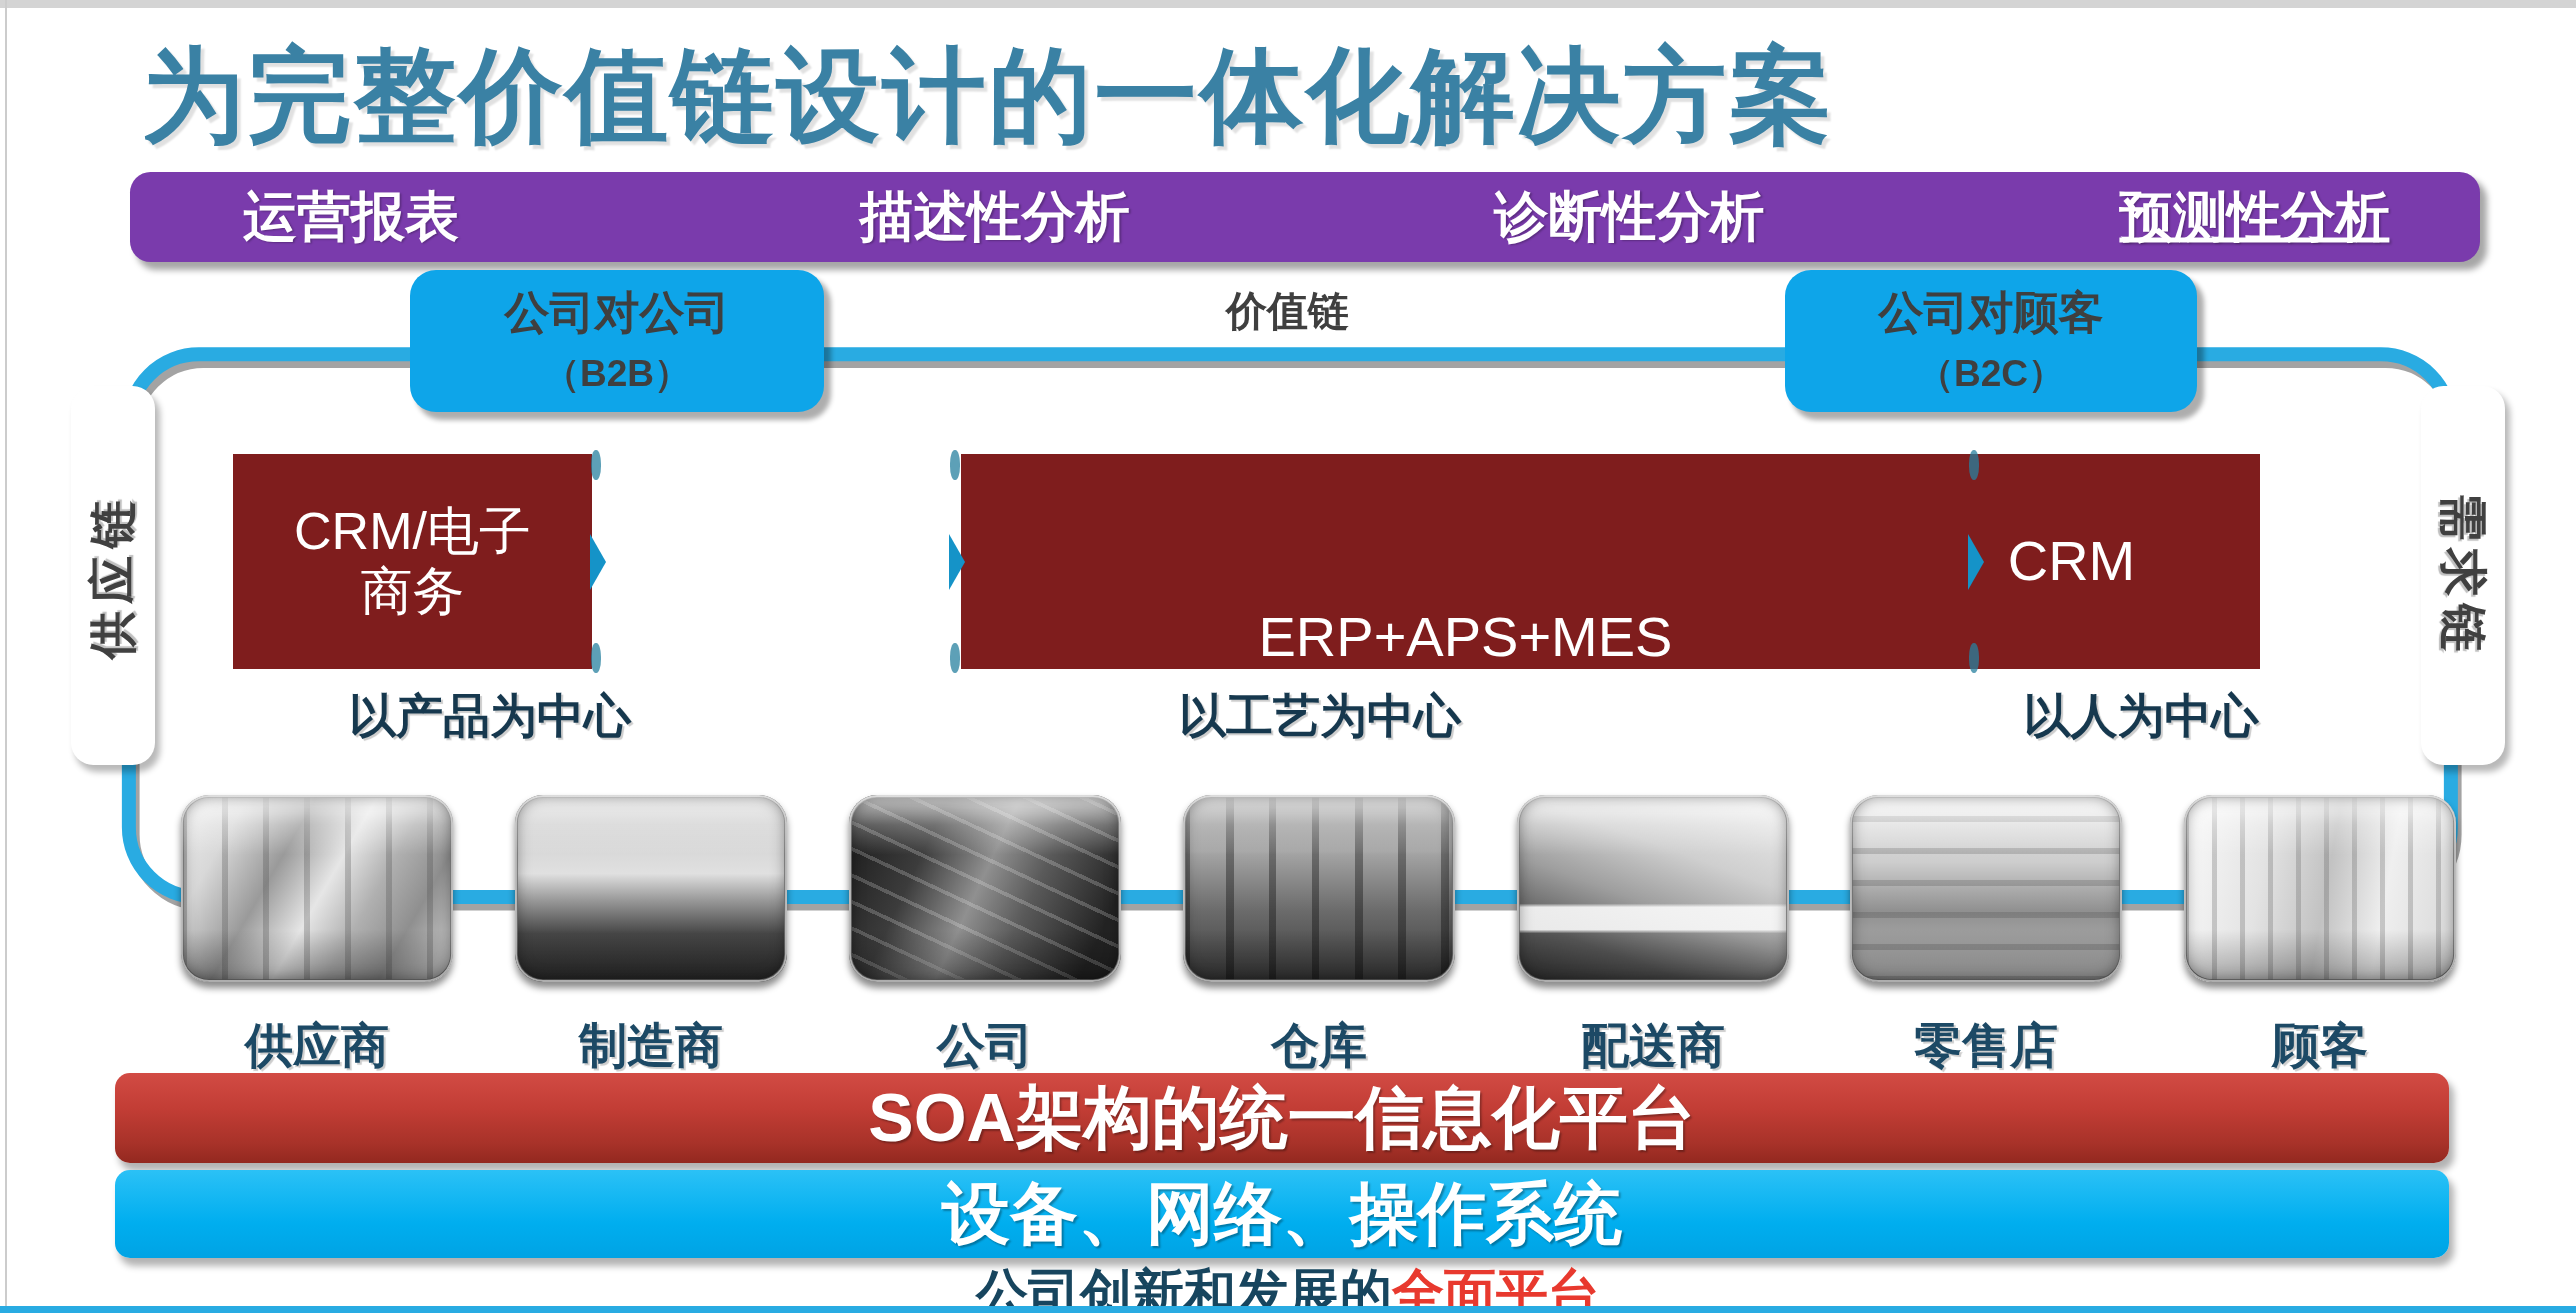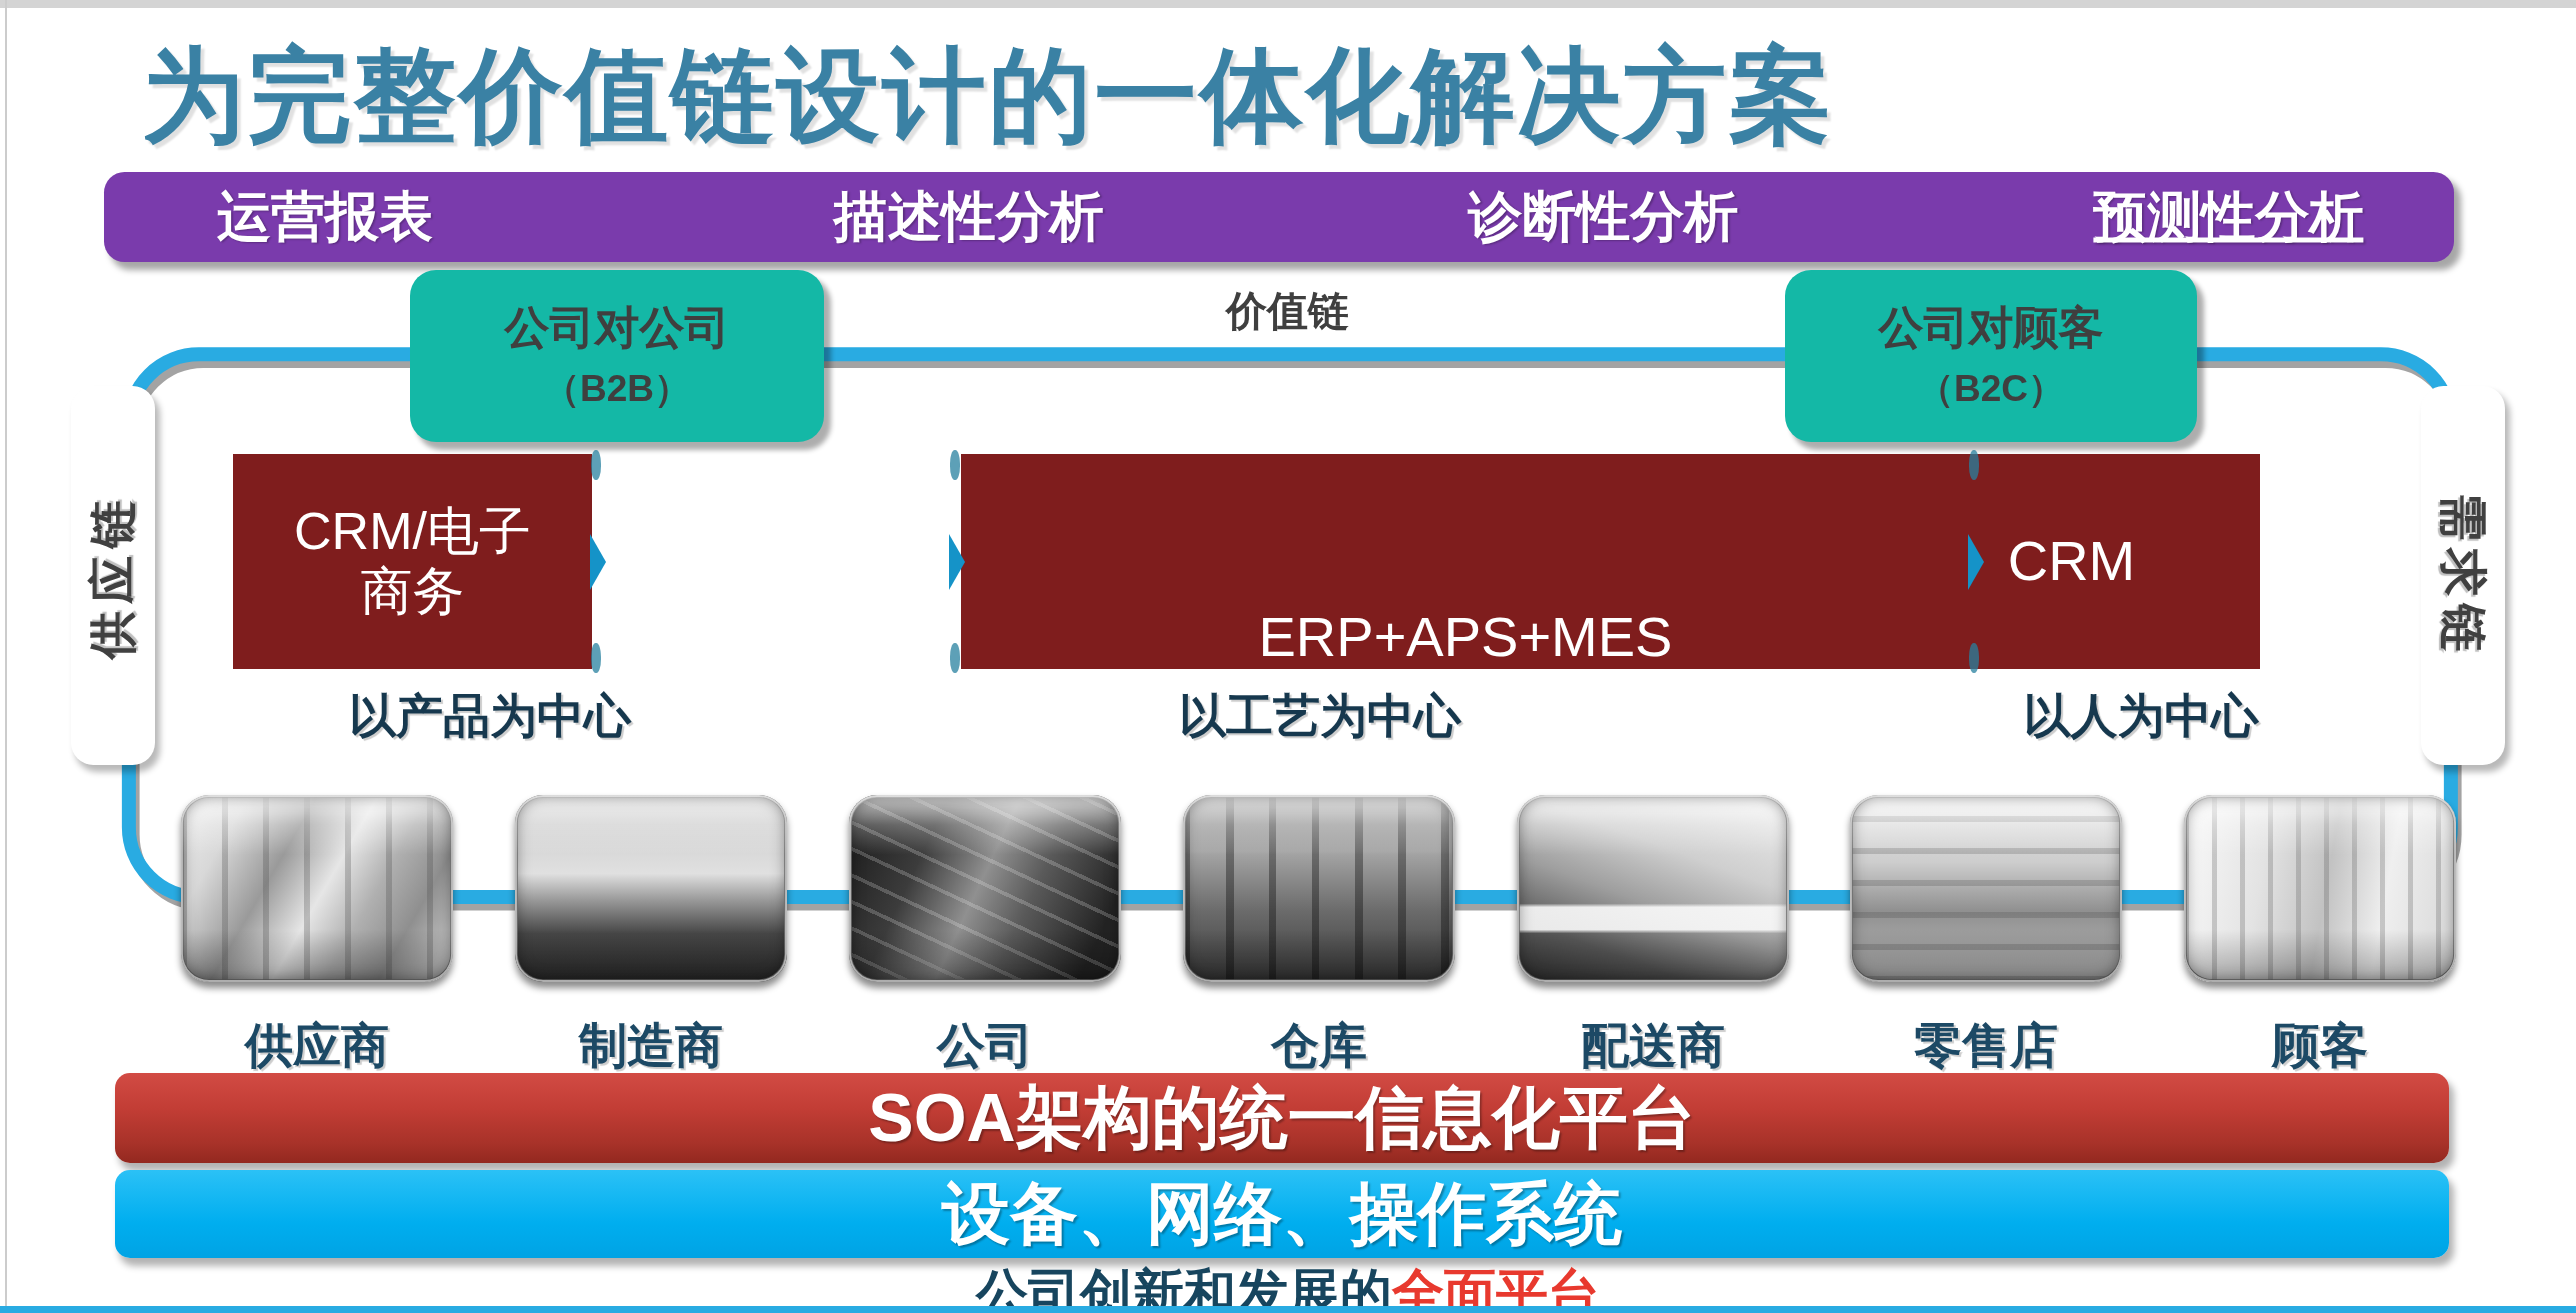--- a/index.html
+++ b/index.html
@@ -6,32 +6,32 @@
   .slide{position:relative;width:2576px;height:1313px;background:#fff;overflow:hidden;
          font-family:"Liberation Sans","DejaVu Sans",sans-serif;}
   
   .frame-top{position:absolute;left:0;top:0;width:2576px;height:8.4px;background:#d4d4d4;}
   .frame-left{position:absolute;left:4.7px;top:0;width:2.8px;height:1313px;background:#cccccc;}
 
   .title{position:absolute;left:142px;top:28px;margin:0;font-size:103px;font-weight:bold;
          letter-spacing:2.8px;color:#3A81A4;white-space:nowrap;
          text-shadow:3.7px 3.7px 1.9px rgba(0,0,0,0.12);}
 
-  .analytics-bar{position:absolute;left:104px;top:172px;width:2350px;height:90px;
+  .analytics-bar{position:absolute;left:130px;top:172px;width:2350px;height:90px;
          background:#7A3BAC;border-radius:20.5px;box-shadow:6.5px 7.5px 6.5px rgba(0,0,0,.35);}
   .an{position:absolute;top:50%;transform:translate(-50%,-50%);color:#fff;font-weight:bold;
          font-size:54px;white-space:nowrap;text-shadow:1.9px 1.9px 1.9px rgba(0,0,0,.25);}
   .a0{left:9.4%;} .a1{left:36.8%;} .a2{left:63.8%;} .a3{left:90.4%;text-decoration:underline;}
 
   .loop{position:absolute;left:0;top:0;width:2576px;height:1313px;}
 
   .vc-label{position:absolute;left:1101px;top:284px;width:373px;text-align:center;
          font-size:41px;font-weight:bold;color:#3F3F3F;}
 
-  .white-box{position:absolute;top:270px;height:172px;background:#14b8a6;border-radius:26px;
+  .white-box{position:absolute;top:270px;height:142px;background:#0ea5e9;border-radius:26px;
          box-shadow:6.5px 7.5px 5.6px rgba(0,0,0,.32);text-align:center;color:#3F3F3F;
          display:flex;flex-direction:column;justify-content:center;gap:5.6px;}
   .b2b{left:410px;width:414px;}
   .b2c{left:1785px;width:412px;}
   .wb-l1{font-size:45px;font-weight:bold;}
   .wb-l2{font-size:37px;font-weight:bold;}
 
   .side-box{position:absolute;top:386px;width:84px;height:379px;background:#fff;border-radius:22.4px;
          box-shadow:4.7px 6.5px 6.5px rgba(0,0,0,.28);display:flex;align-items:center;justify-content:center;}
   .side-box.left{left:71px;} .side-box.right{left:2421px;}

